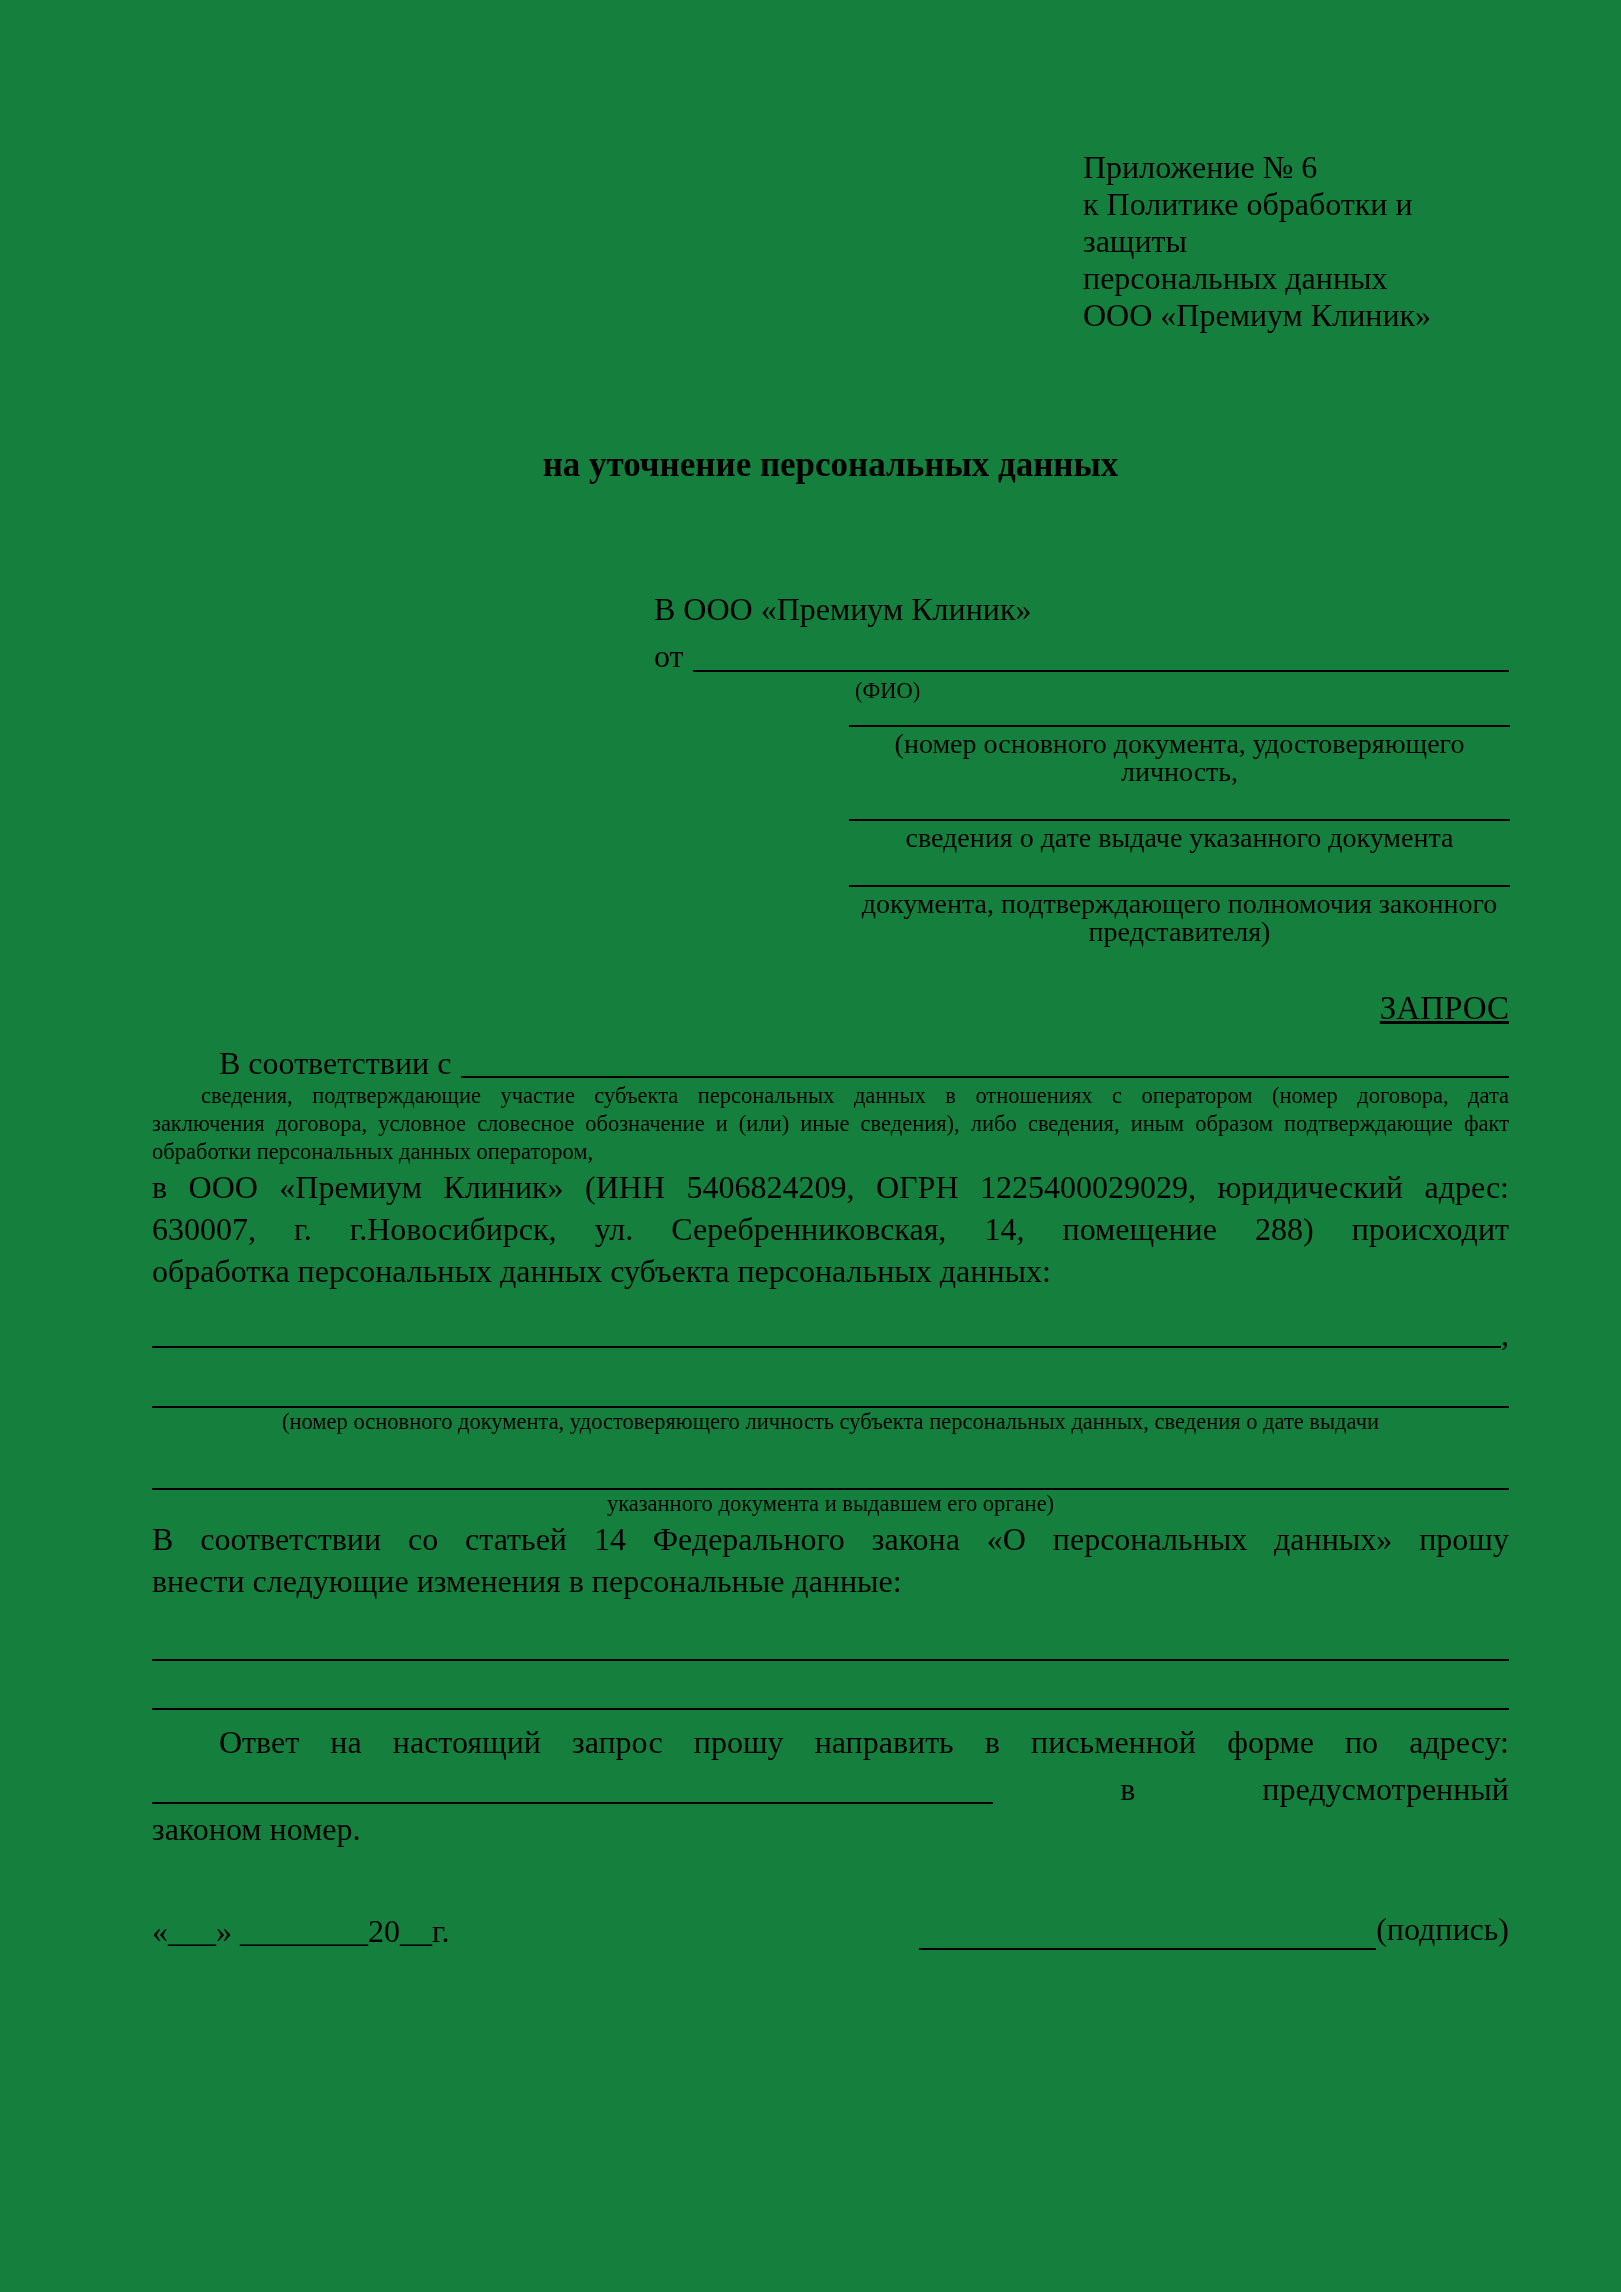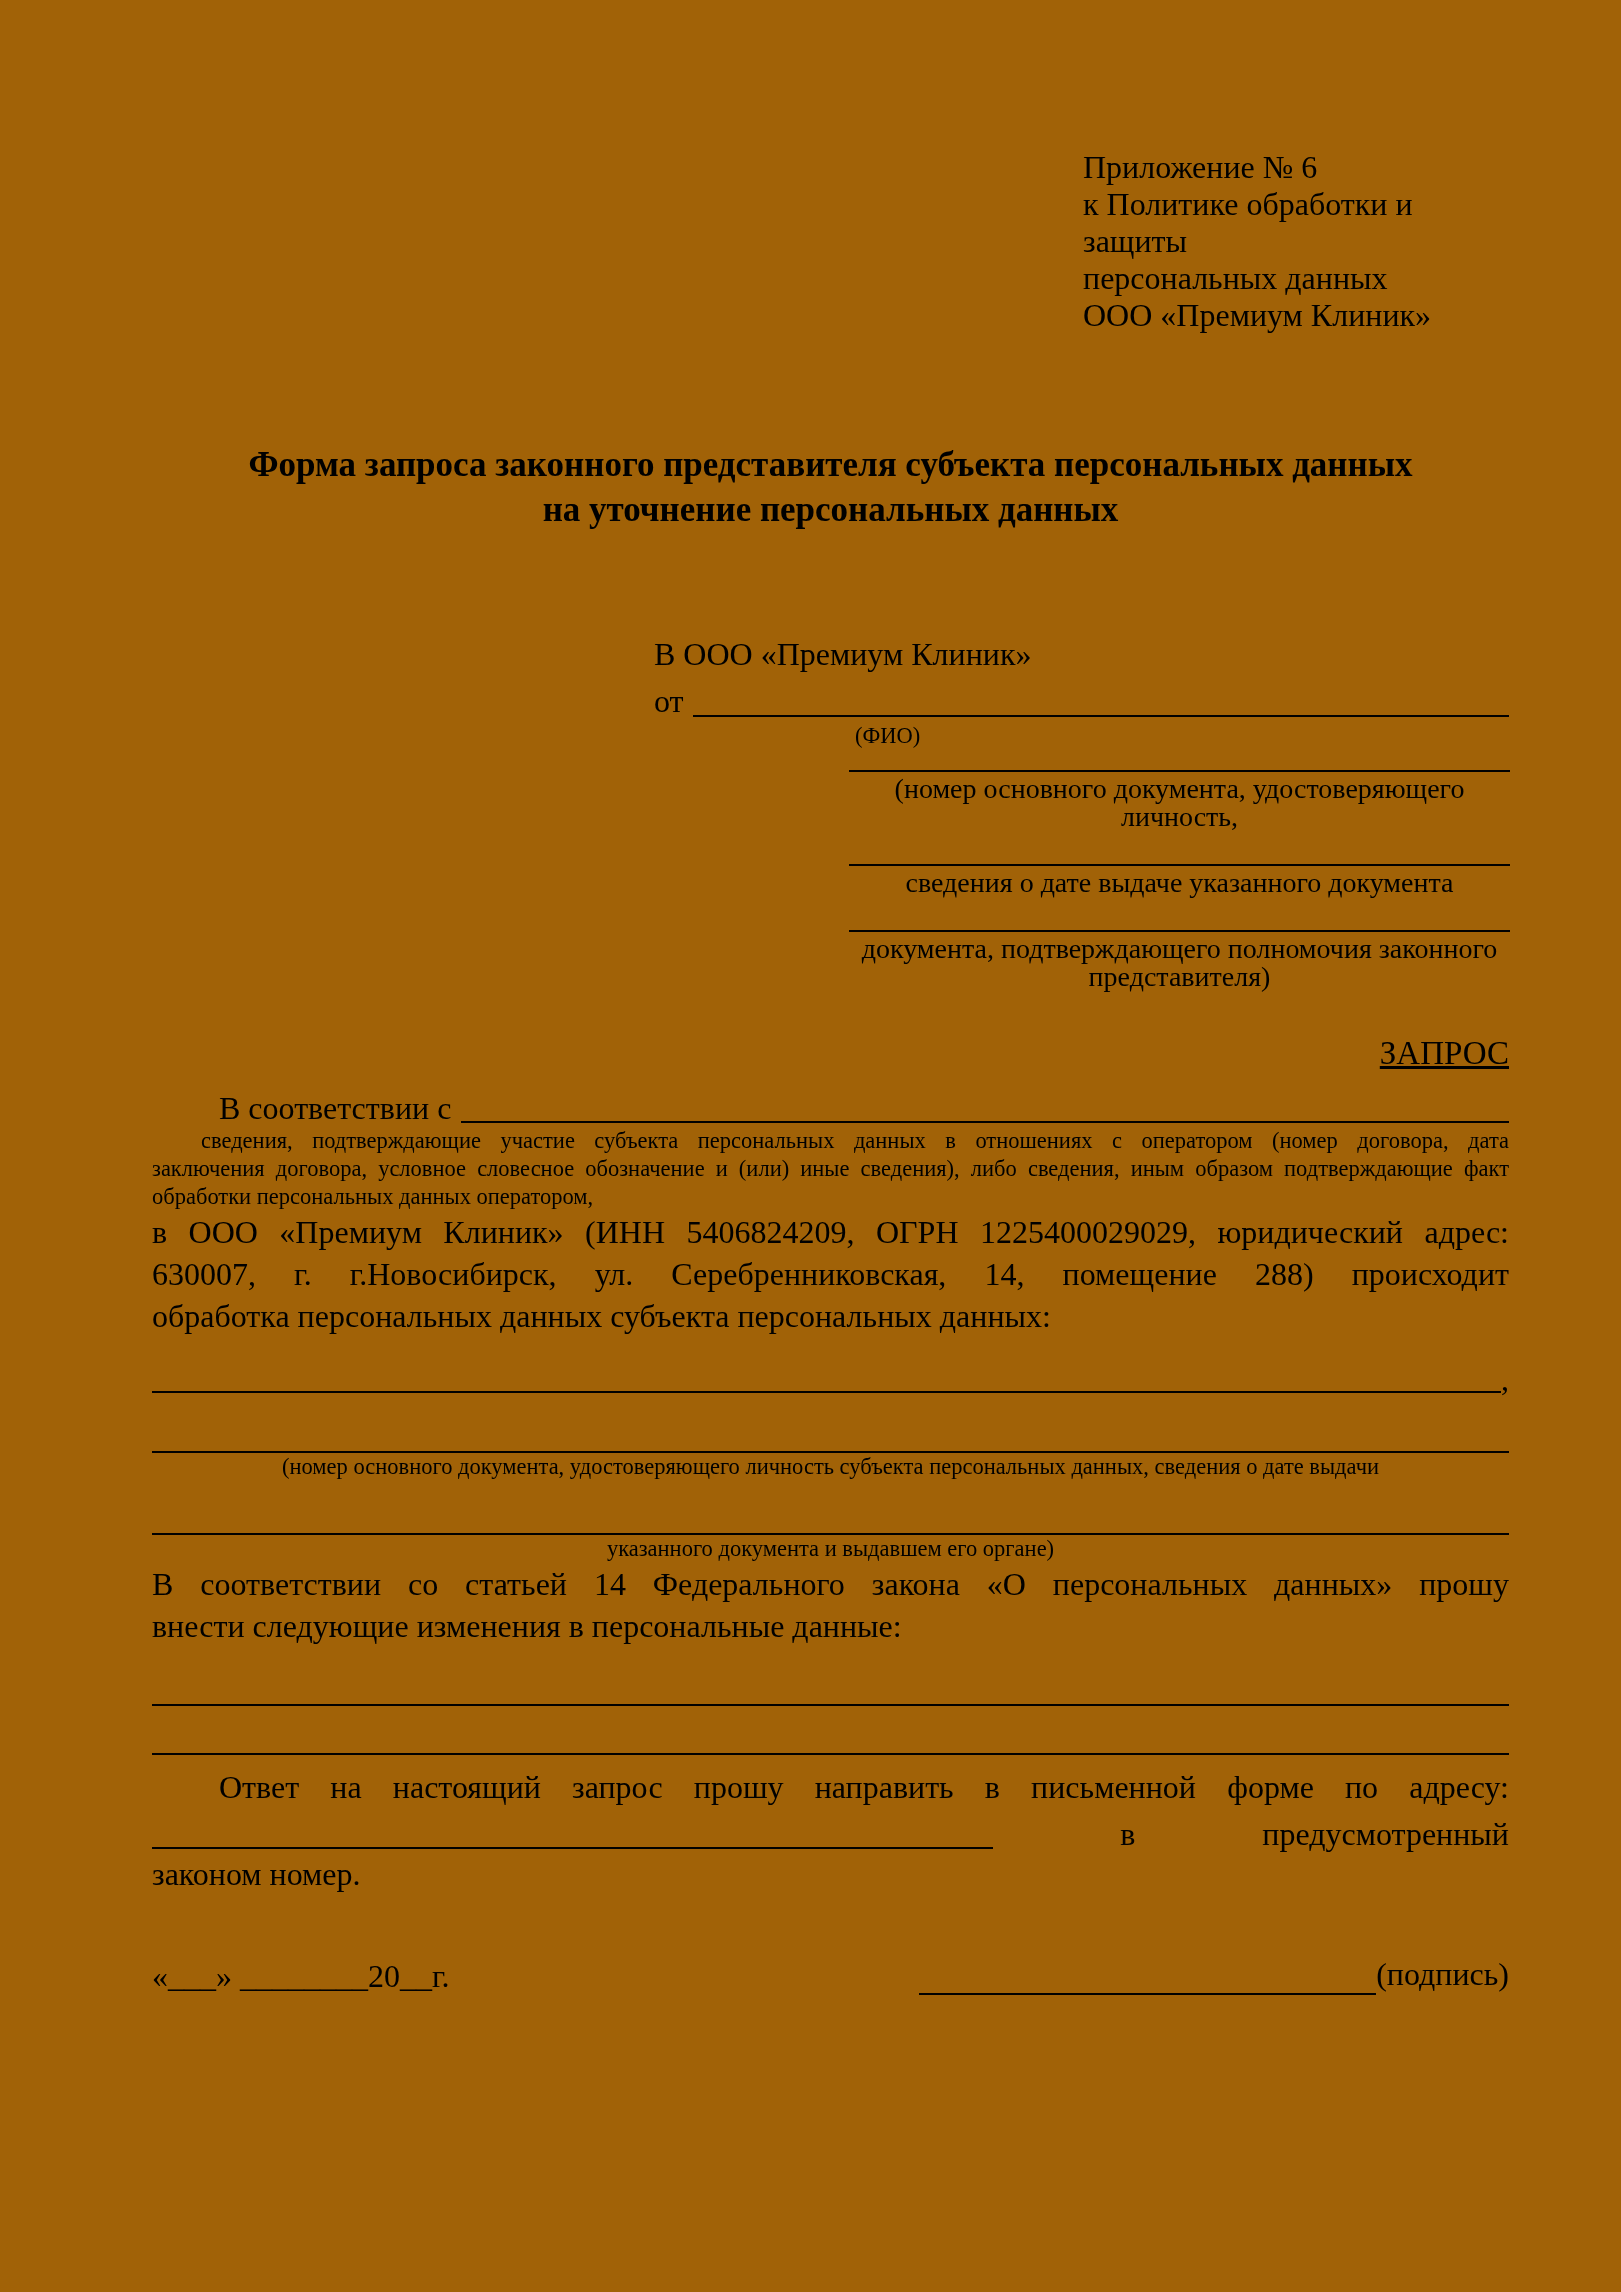--- a/index.html
+++ b/index.html
@@ -1,20 +1,20 @@
 <!DOCTYPE html>
 <html lang="ru"><head>
 <meta charset="utf-8">
 <style>
   html, body { margin: 0; padding: 0; background: #ffffff; }
   .page {
     position: relative;
     width: 1621px;
     height: 2293px;
-    background: #a16207;
+    background: #15803d;
     color: #000000;
     font-family: "Liberation Serif", "DejaVu Serif", serif;
     box-sizing: border-box;
     padding: 149px 112px 0 152px;
     overflow: hidden;
   }
 
   
   .annex { margin-left: 931px; font-size: 32px; line-height: 37px; }
 
@@ -71,21 +71,20 @@
 <div class="page">
 
   <div class="annex">
     <div>Приложение № 6</div>
     <div>к Политике обработки и защиты</div>
     <div>персональных данных</div>
     <div>ООО «Премиум Клиник»</div>
   </div>
 
   <div class="title">
-    <div>Форма запроса законного представителя субъекта персональных данных</div>
     <div>на уточнение персональных данных</div>
   </div>
 
   <div class="addr">
     <div>В ООО «Премиум Клиник»</div>
     <div class="from-row">
       <span class="from-label">от</span>
       <span class="fill"></span>
     </div>
     <div class="fio-cap">(ФИО)</div>

